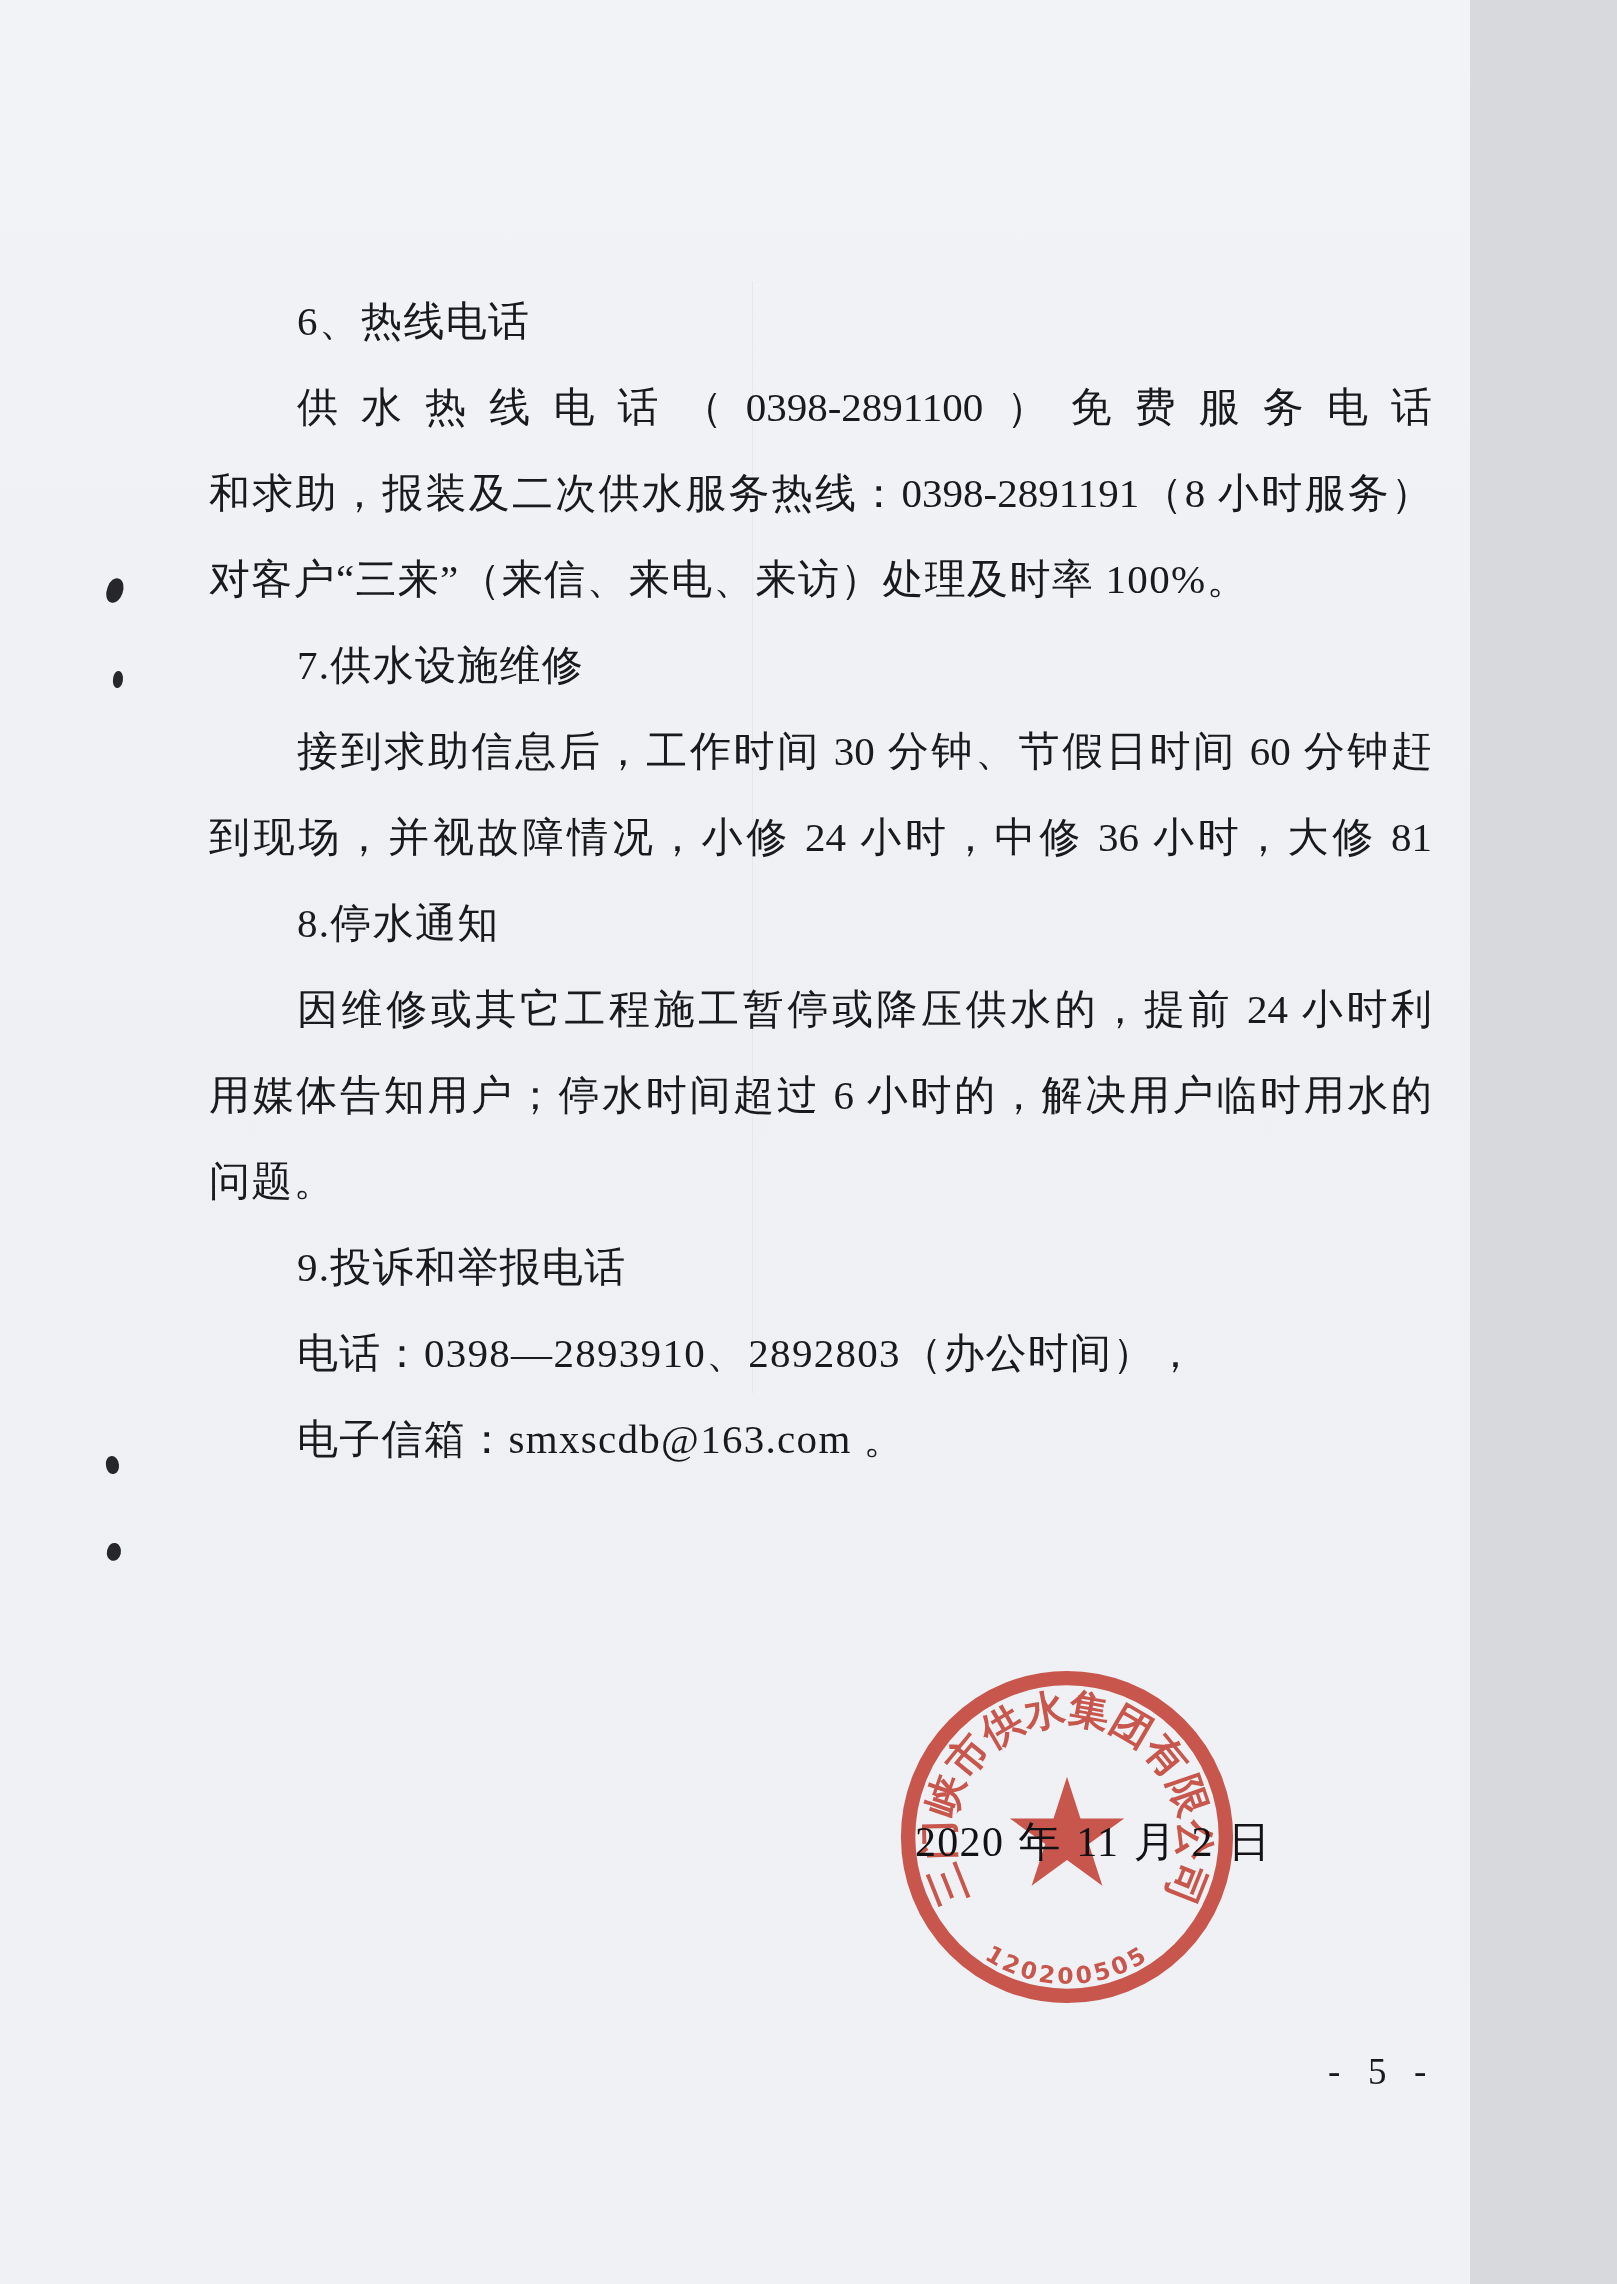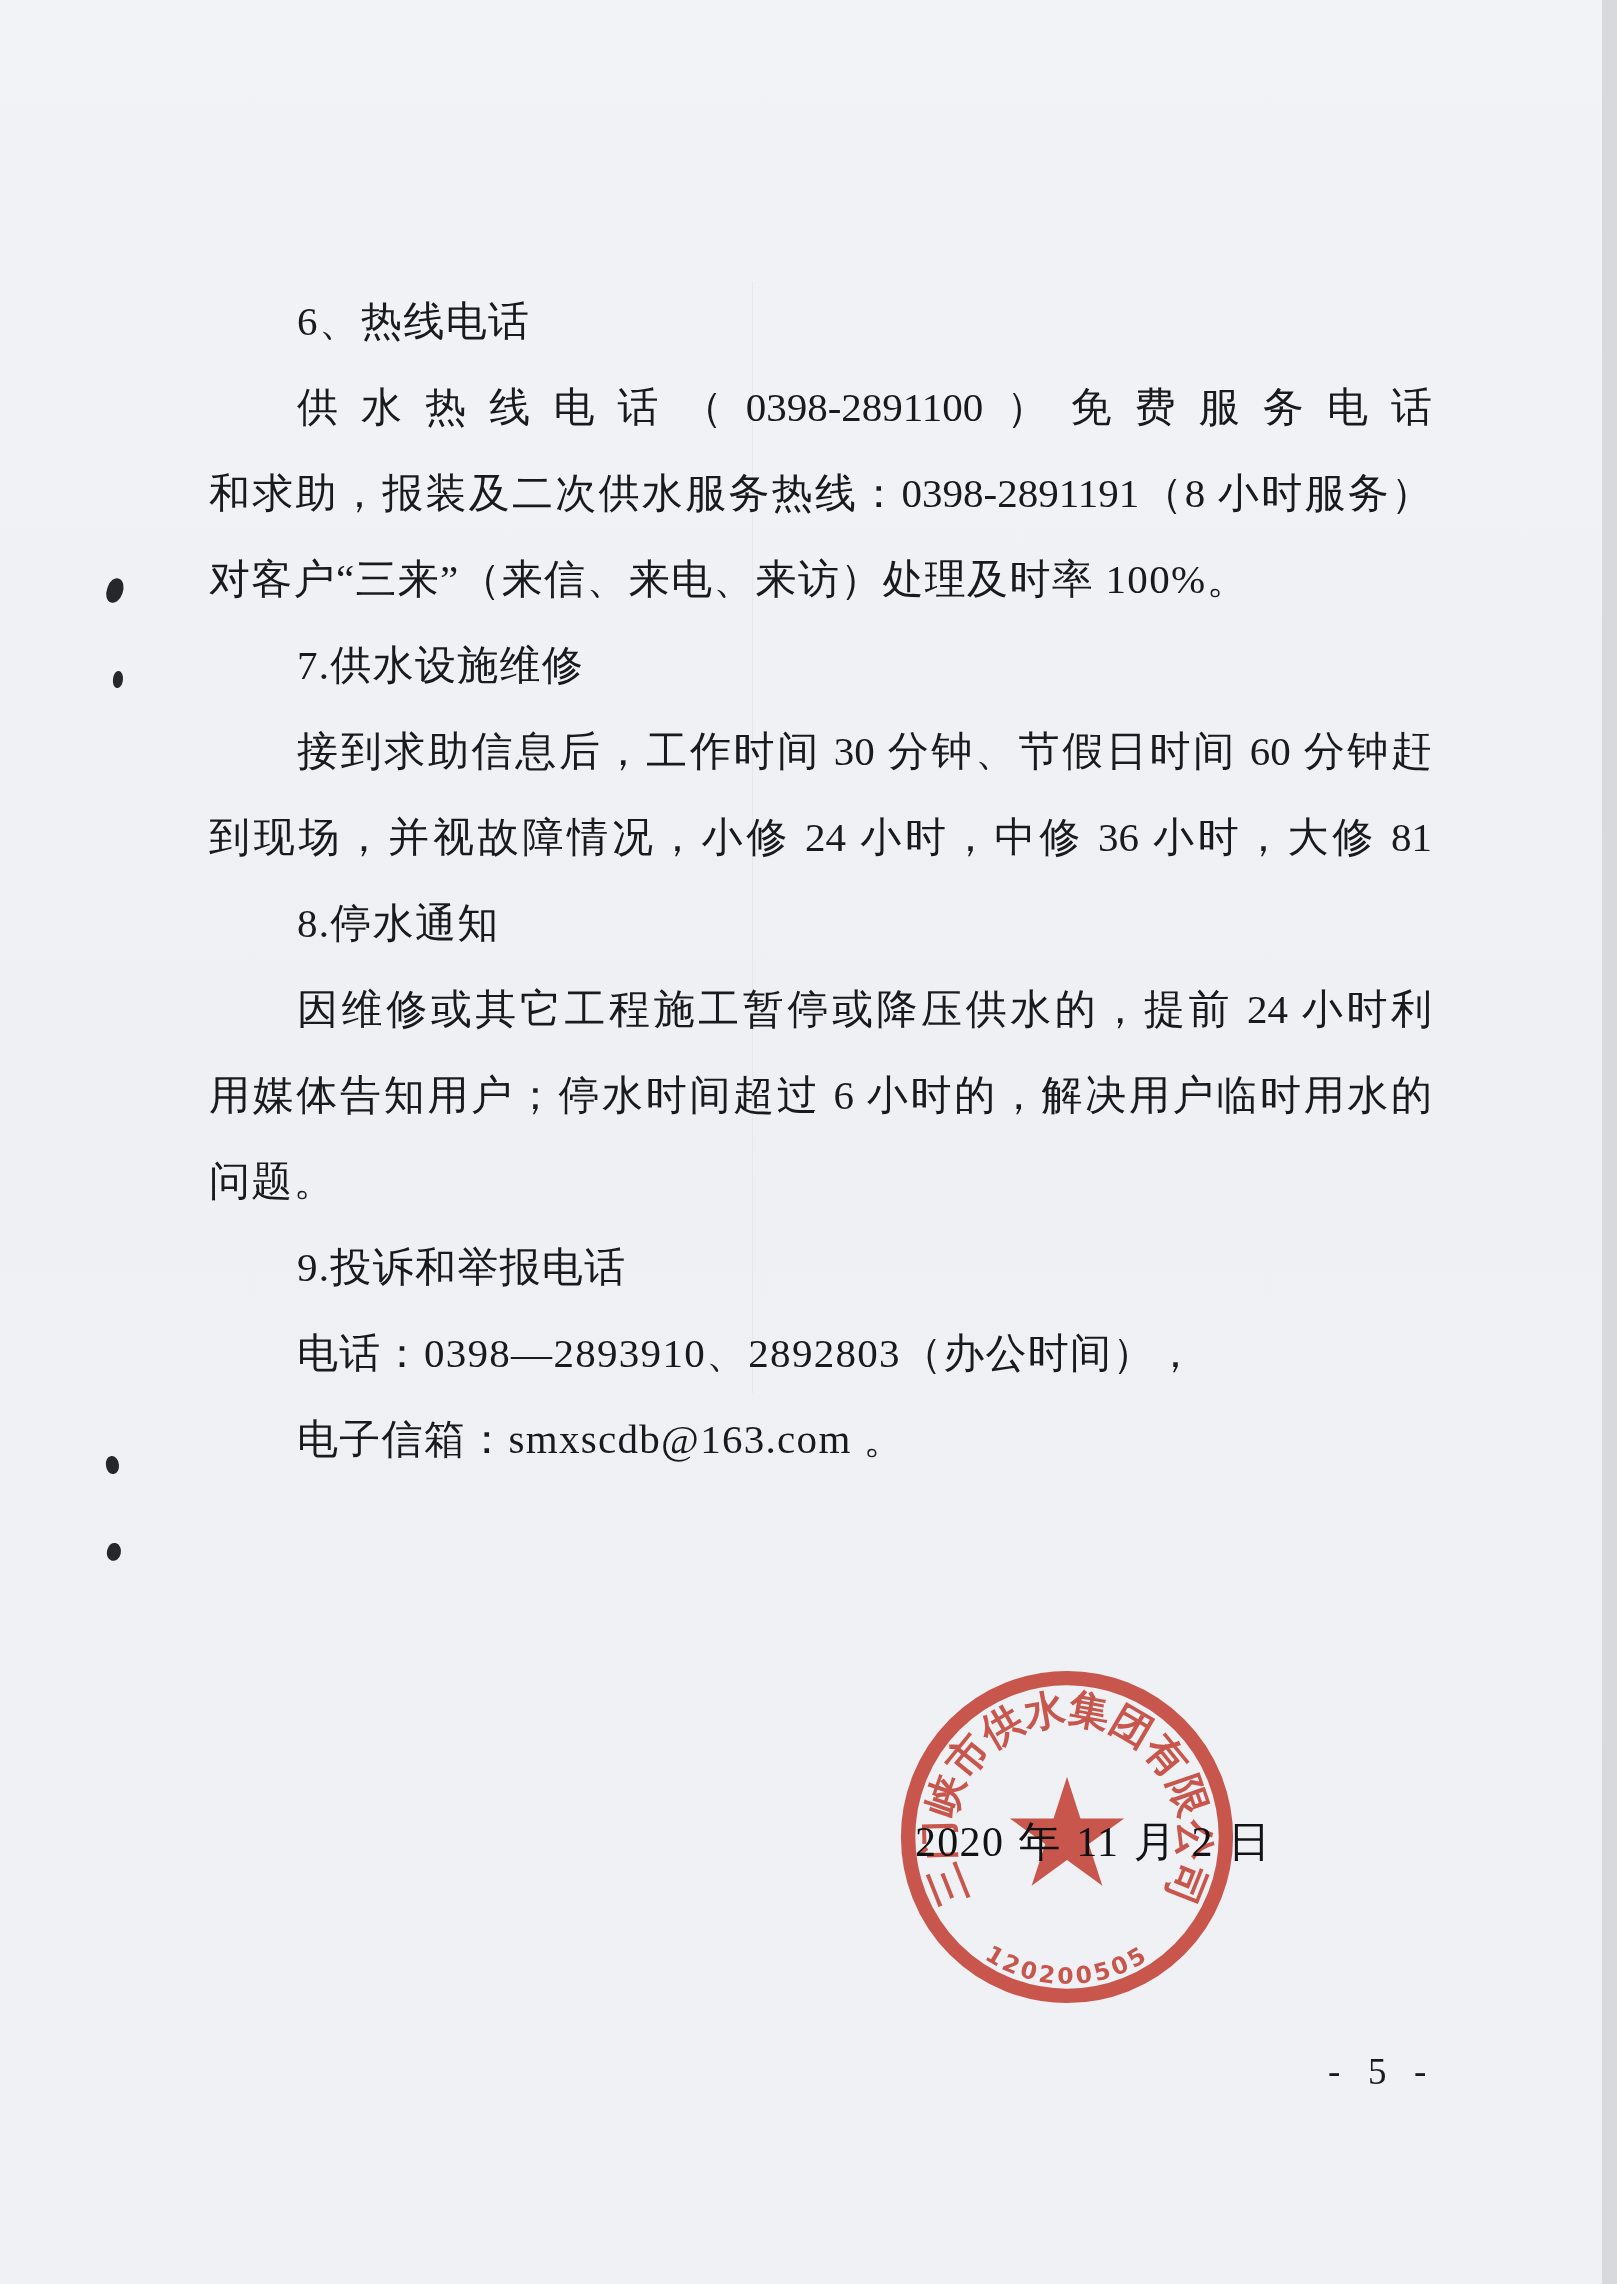--- a/index.html
+++ b/index.html
@@ -1,18 +1,18 @@
 <!DOCTYPE html>
 <html style="font-size:10.5px"><head>
 <meta charset="utf-8">
 <style>
   html,body{margin:0;padding:0;background:#d7d9dc;}
   #page{
     position:relative;
-    width:1602px;height:2284px;
+    width:1470px;height:2284px;
     background:linear-gradient(180deg,#f1f3f6 0%,#eef0f4 45%,#eff1f4 100%);
     overflow:hidden;
     font-family:"Liberation Serif","DejaVu Serif",serif;
   }
   
   .scan-line{
     position:absolute;left:752px;top:281px;width:1.3px;height:1112px;
     background:rgba(100,110,125,.08);
   }
   

